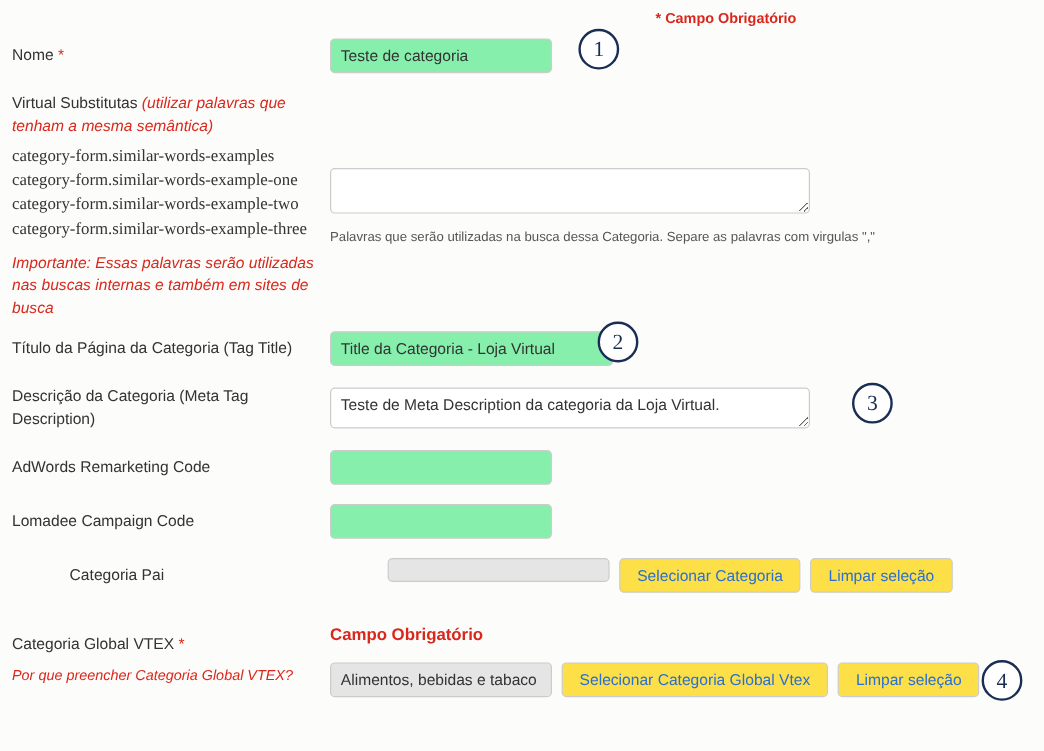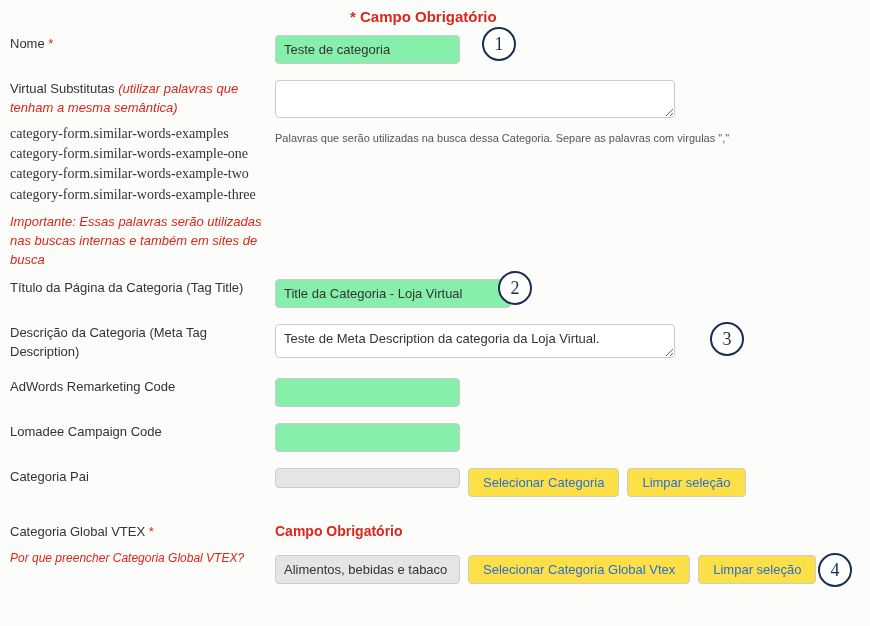--- a/index.html
+++ b/index.html
@@ -7,29 +7,29 @@
     font-family: "Segoe UI", Arial, sans-serif;
     background: #fcfcfa;
     margin: 0;
     padding: 8px 10px;
     font-size: 13px;
     color: #333;
     width: 870px;
   }
   .required-header {
     color: #d9271c;
-    font-size: 15px;
+    font-size: 12px;
     font-weight: bold;
-    text-align: left;
+    text-align: center;
     margin-left: 340px;
     margin-bottom: 10px;
   }
   .row {
     display: flex;
-    align-items: flex-start;
+    align-items: center;
     margin-bottom: 16px;
     position: relative;
   }
   .label-col {
     width: 265px;
     flex-shrink: 0;
     padding-right: 10px;
     line-height: 1.45;
   }
   .input-col {
@@ -164,21 +164,21 @@
   </div>
 </div>
 
 <div class="row">
   <div class="label-col">Lomadee Campaign Code</div>
   <div class="input-col">
     <input type="text" class="txt" value="" style="">
   </div>
 </div>
 
-<div class="row" style="margin-bottom:26px;">
+<div class="row" style="margin-bottom:26px;margin-left:48px;">
   <div class="label-col">Categoria Pai</div>
   <div class="input-col">
     <span class="txt-ro" style="width:185px;"></span>
     <button class="btn">Selecionar Categoria</button>
     <button class="btn">Limpar seleção</button>
   </div>
 </div>
 
 <div class="row" style="margin-bottom:4px;">
   <div class="label-col">

